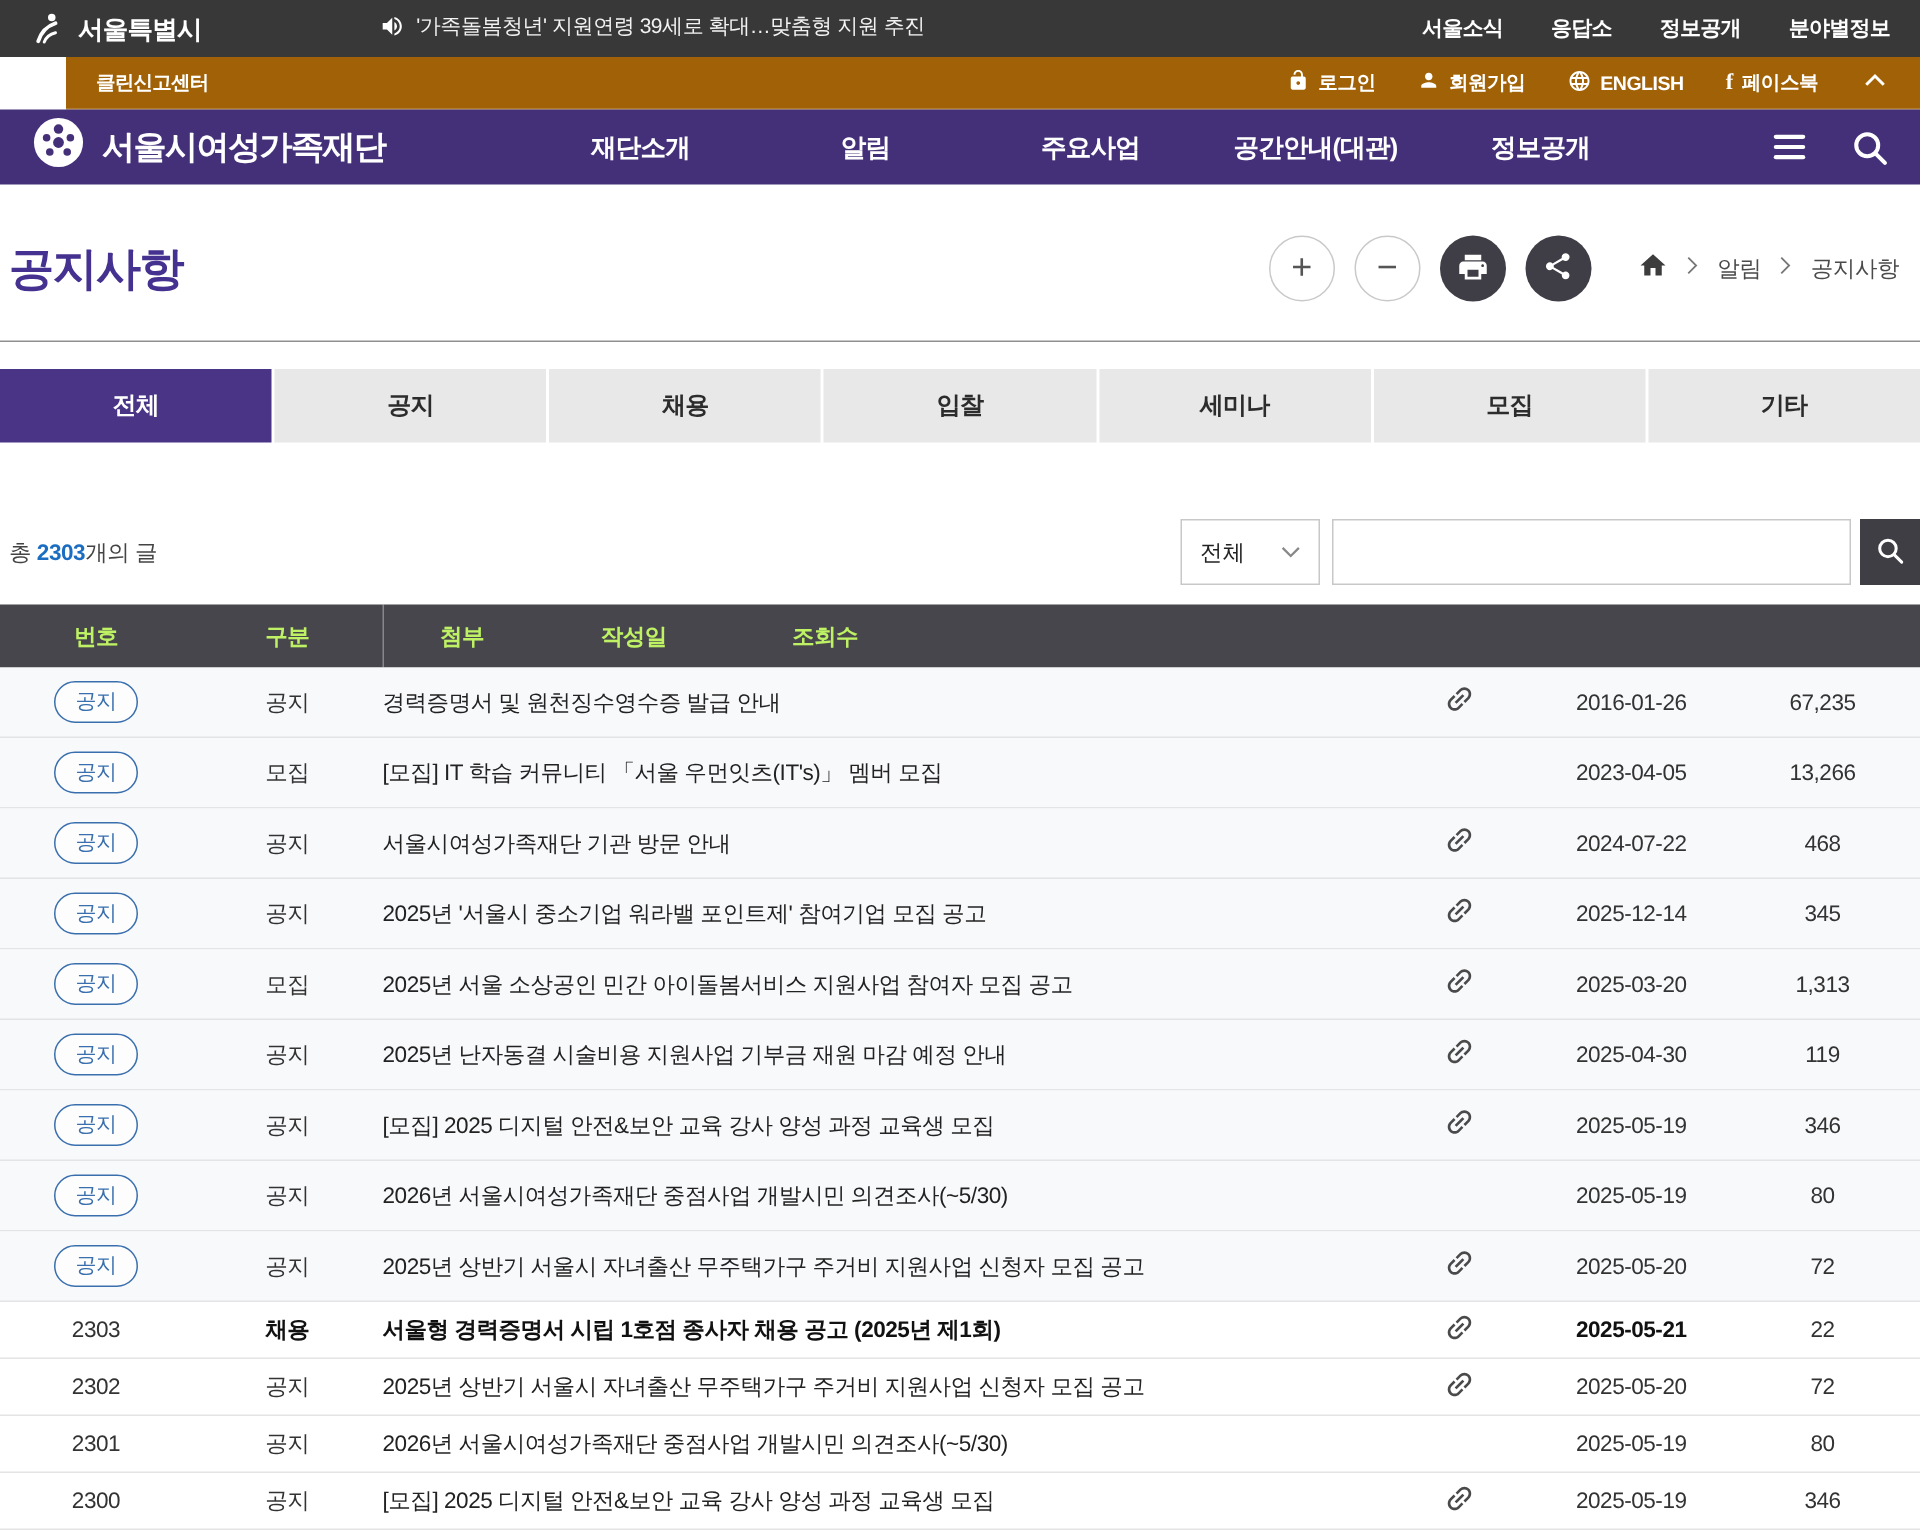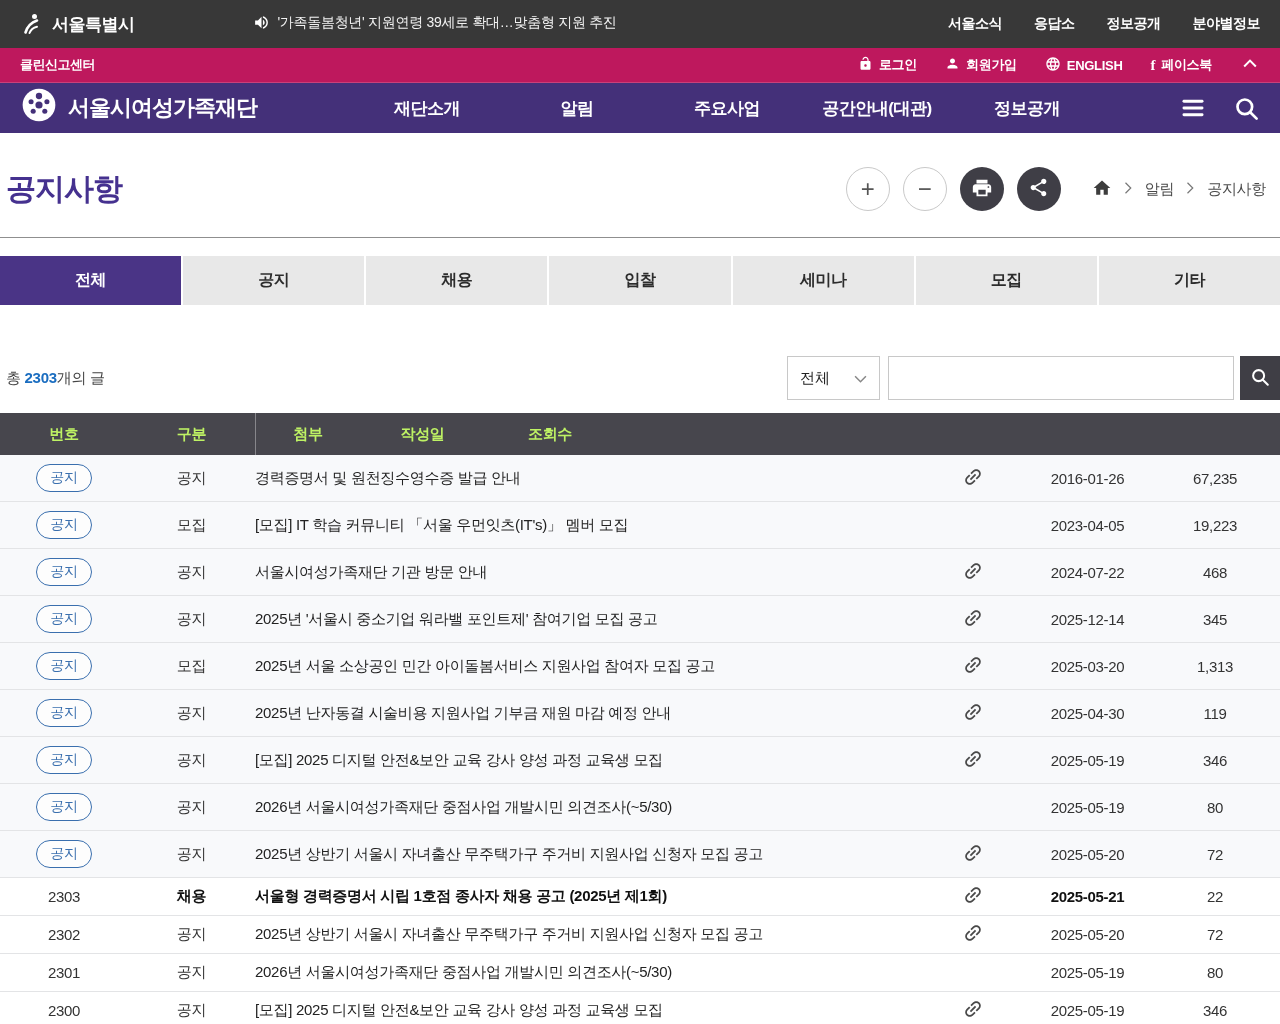--- a/index.html
+++ b/index.html
@@ -2,29 +2,29 @@
 <html><head>
 <meta charset="utf-8">
 <style>
   * { margin:0; padding:0; box-sizing:border-box; }
   html,body { width:1280px; height:1024px; overflow:hidden; background:#fff;
     font-family:"Liberation Sans", sans-serif; }
   a { text-decoration:none; color:inherit; cursor:pointer; }
   button { cursor:pointer; font-family:inherit; }
 
   
-  .topbar { height:48px; background:#383838; color:#fff; display:flex; align-items:center; padding:0 20px; }
+  .topbar { height:38px; background:#383838; color:#fff; display:flex; align-items:center; padding:0 20px; }
   .tb-left { display:flex; align-items:center; }
   .city-logo { width:24px; height:24px; display:inline-flex; margin-right:8px; }
   .city-name { font-size:17px; font-weight:bold; letter-spacing:-0.5px; }
   .announce { display:flex; align-items:flex-start; gap:8px; margin-left:118px; font-size:14px; color:#f2f2f2; letter-spacing:-0.3px; }
   .tb-right { margin-left:auto; display:flex; gap:32px; font-size:14px; font-weight:bold; letter-spacing:-0.5px; }
 
   
-  .utilbar { height:30px; background:#be185d; color:#fff; display:flex; align-items:center; padding:17px 20px; border-bottom:1px solid rgba(255,255,255,.18); }
+  .utilbar { height:30px; background:#a16207; color:#fff; display:flex; align-items:center; padding:17px 20px; border-bottom:1px solid rgba(255,255,255,.18);margin-left:44px; }
   .ub-left { font-size:13px; font-weight:bold; letter-spacing:-0.5px; }
   .ub-right { margin-left:auto; display:flex; align-items:center; gap:28px; font-size:13px; font-weight:bold; }
   .ub-item { display:flex; align-items:center; gap:6px; letter-spacing:-0.3px; }
   .fb-f { font-weight:bold; font-size:15px; font-family:"Liberation Serif",serif; }
 
   
   .mainnav { height:50px; background:#443079; color:#fff; display:flex; align-items:center; padding:0 20px; }
   .brand { display:flex; align-items:center; gap:10px; font-size:22px; font-weight:bold; letter-spacing:-1px; }
   .menus { display:flex; gap:0; margin-left:95px; }
   .menu { width:150px; text-align:center; font-size:17px; font-weight:bold; letter-spacing:-0.5px; }
@@ -289,21 +289,21 @@
       <div class="c-no">
         <span class="badge">공지</span>
 
       </div>
       <div class="c-cat">모집</div>
       <a class="c-title">[모집] IT 학습 커뮤니티 「서울 우먼잇츠(IT's)」 멤버 모집</a>
       <div class="c-attach">
         
       </div>
       <div class="c-date">2023-04-05</div>
-      <div class="c-views">19,223</div>
+      <div class="c-views">13,266</div>
     </div>
 
     <div class="row pinned attach">
       <div class="c-no">
         <span class="badge">공지</span>
 
       </div>
       <div class="c-cat">공지</div>
       <a class="c-title">서울시여성가족재단 기관 방문 안내</a>
       <div class="c-attach">

